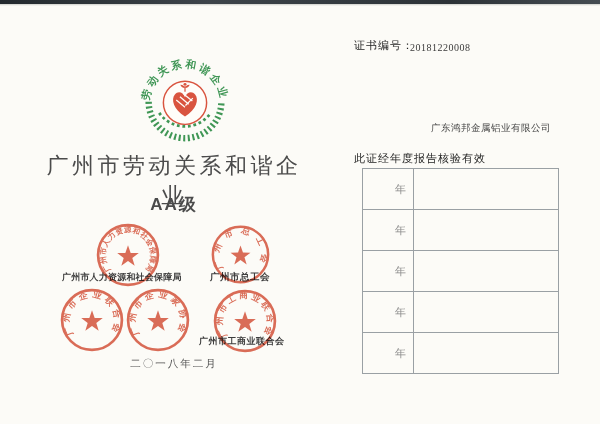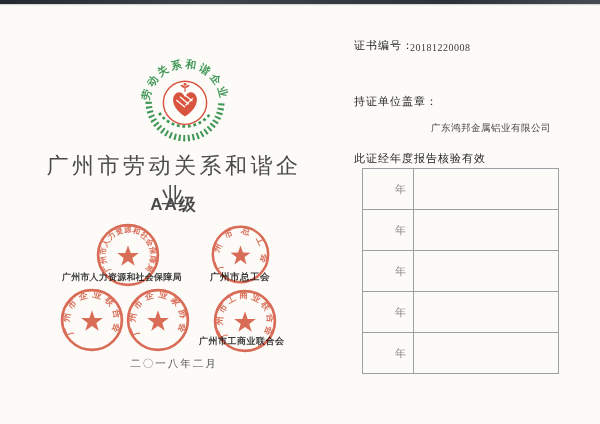--- a/index.html
+++ b/index.html
@@ -138,21 +138,20 @@
     <text class="seal-text" style="font-size:8.4px;letter-spacing:2.6px;" text-anchor="middle">
       <textPath href="#sealarc5" startOffset="50%">广州市工商业联合会</textPath>
     </text>
   </svg>
 
   <div class="abs issue-date">二〇一八年二月</div>
 
   <div class="field-label no-label">证书编号：</div>
   <div class="no-value">20181220008</div>
 
-  <div class="field-label holder-label">持证单位盖章：</div>
   <div class="holder-value">广东鸿邦金属铝业有限公司</div>
 
   <div class="field-label table-title">此证经年度报告核验有效</div>
 
   <div class="vtable">
     <div class="vrow">
       <div class="vcell-year">年</div>
       <div class="vcell-blank"></div>
     </div>
     <div class="vrow">

